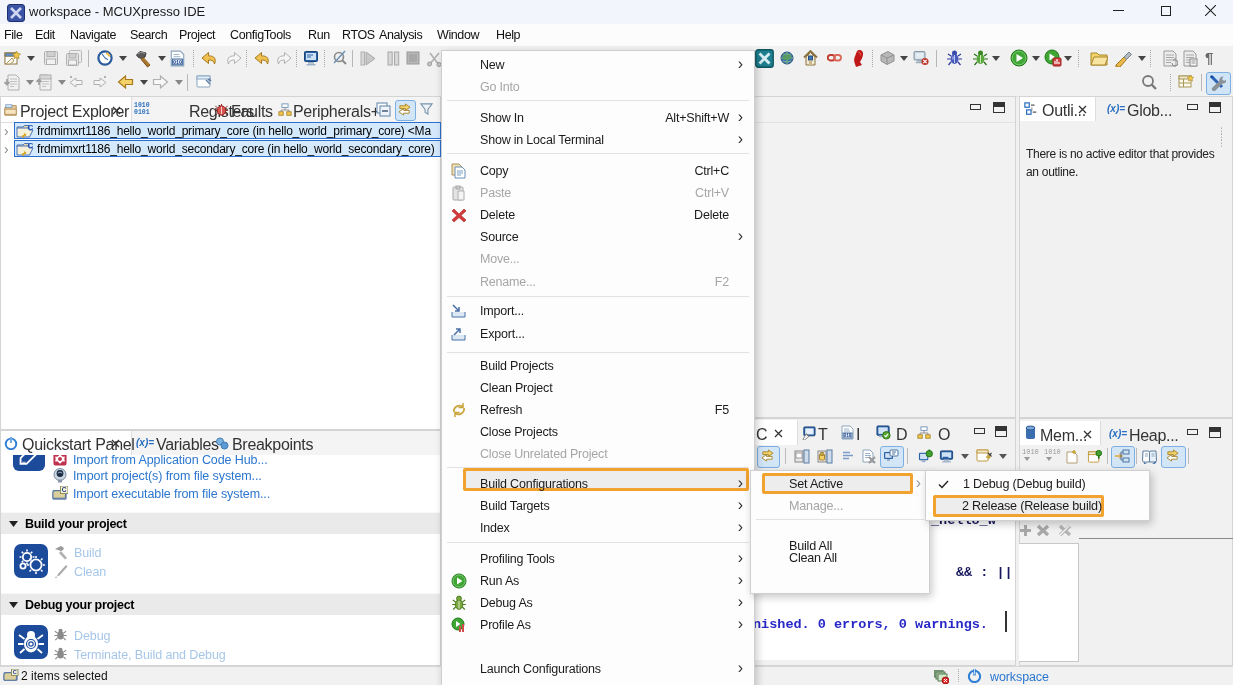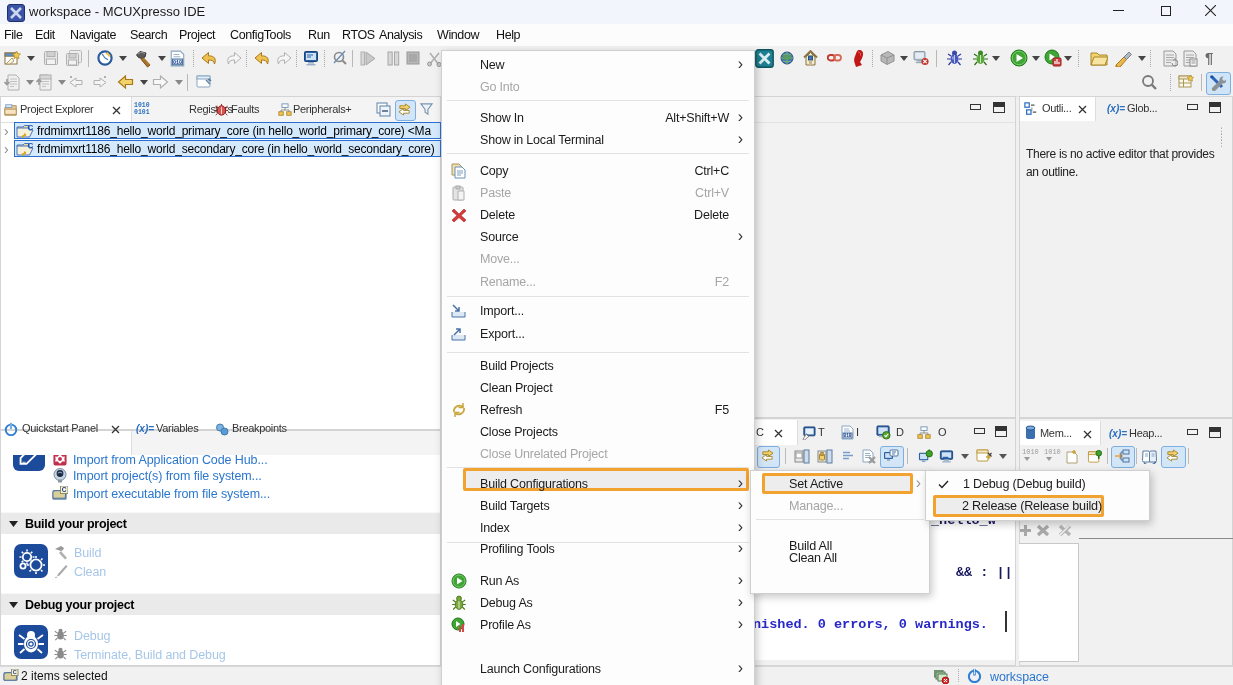--- a/index.html
+++ b/index.html
@@ -1,18 +1,18 @@
 <!DOCTYPE html>
 <html><head><meta charset="utf-8">
 <style>
 html,body{margin:0;padding:0;}
 body{width:1233px;height:685px;position:relative;overflow:hidden;
  font-family:"Liberation Sans",sans-serif;background:#f0f0f0;color:#111;}
 .a{position:absolute;}
-.tabtxt{font-size:11px;color:#333;}
+.tabtxt{font-size:16px;color:#333;}
 svg{display:block;}
 .menu{background:#fdfdfd;border:1px solid #cfcfcf;box-shadow:2px 3px 8px rgba(0,0,0,0.22);}
 .mi{position:absolute;left:0;width:100%;height:22px;line-height:22px;font-size:12.5px;letter-spacing:-0.2px;color:#1b1b1b;}
 #submenu .mi,#thirdmenu .mi{font-size:12.6px;letter-spacing:-0.2px;}
 .mi .t{position:absolute;left:38px;top:0;}
 .mi .k{position:absolute;right:25px;top:0;}
 .mi .ar{position:absolute;right:11px;top:-1px;font-size:16px;color:#333;font-family:"Liberation Sans";}
 .mi.dis{color:#a6a6a6;}
 .msep{position:absolute;left:5px;right:5px;height:1px;background:#e2e2e2;}
 .ic16{position:absolute;width:16px;height:16px;left:9px;top:3px;}
@@ -374,21 +374,21 @@
     <path d="M1 14 V5 h12 v2 h4 l-3.5 7 z" fill="#f7f0d8" stroke="#4a72b8"></path>
     <text x="14.5" y="7" font-size="8" font-weight="bold" fill="#1a50b0" text-anchor="middle" font-family="Liberation Sans">C</text>
     <path d="M8 11 c2 0 2 1.5 0 1.5 c-2 0 -2 1.5 0 1.5" stroke="#d8a820" fill="none" stroke-width="1.5"></path>
   </svg>
 <div class="a" style="left:37px;top:124px;font-size:12px;letter-spacing:-0.2px;color:#000;white-space:nowrap;">frdmimxrt1186_hello_world_primary_core (in hello_world_primary_core) &lt;Ma</div>
 <div class="a" style="left:37px;top:142px;font-size:12px;letter-spacing:-0.2px;color:#000;white-space:nowrap;">frdmimxrt1186_hello_world_secondary_core (in hello_world_secondary_core)</div>
 
 <div class="a" style="left:0;top:430px;width:441px;height:236px;background:#ffffff;border:1px solid #d4d4d4;box-sizing:border-box;"></div>
 <div class="a" style="left:1px;top:431px;width:439px;height:24px;background:#f4f4f4;border-bottom:1px solid #ddd;"></div>
 <div class="a" style="left:1px;top:431px;width:130px;height:24px;background:#fff;border-right:1px solid #ddd;"></div>
-<div class="a" id="qs-tabs" style="left:0;top:416px;width:406px;height:26px;">
+<div class="a" id="qs-tabs" style="left:0;top:430px;width:406px;height:26px;">
  <svg class="a" style="left:4px;top:6px;" width="14" height="14" viewBox="0 0 16 16">
       <circle cx="8" cy="9" r="6" fill="none" stroke="#2f7fd6" stroke-width="2.2"></circle>
       <path d="M8 1 v7" stroke="#2f7fd6" stroke-width="2.4"></path>
       <path d="M8 1 v7" stroke="#fff" stroke-width="0.8"></path>
     </svg>
  <span class="a tabtxt" style="left:22px;top:6px;letter-spacing:-0.3px;">Quickstart Panel</span>
  <svg class="a" style="left:111px;top:9px;" width="9" height="9" viewBox="0 0 9 9">
       <path d="M1 1 L8 8 M8 1 L1 8" stroke="#333" stroke-width="1.3"></path>
     </svg>
  <span class="a" style="left:136px;top:7px;font-size:10px;color:#2a6fc0;font-style:italic;font-weight:bold;">(x)=</span>
@@ -845,21 +845,21 @@
     </div>
  <div class="mi" style="top:444px;">
       <span class="t">Build Targets</span>
       <span class="ar">›</span>
     </div>
  <div class="mi" style="top:466px;">
       <span class="t">Index</span>
       <span class="ar">›</span>
     </div>
  <div class="msep" style="top:491px;"></div>
- <div class="mi" style="top:487px;">
+ <div class="mi" style="top:497px;">
       <span class="t">Profiling Tools</span>
       <span class="ar">›</span>
     </div>
  <div class="mi" style="top:519px;">
       <svg class="ic16" viewBox="0 0 16 16">
         <circle cx="8" cy="8" r="7" fill="#3fa535" stroke="#1d7a14"></circle>
         <circle cx="8" cy="8" r="6" fill="none" stroke="#7ac872" stroke-width="1"></circle>
         <path d="M6 4.5 L11.5 8 L6 11.5 z" fill="#fff"></path>
       </svg>
       <span class="t">Run As</span>

